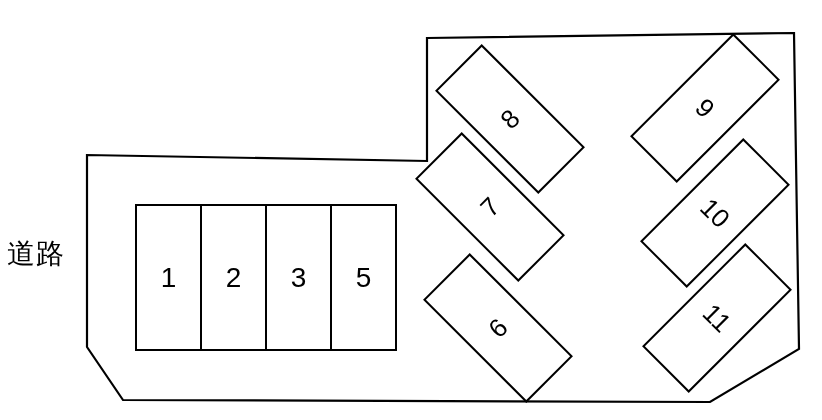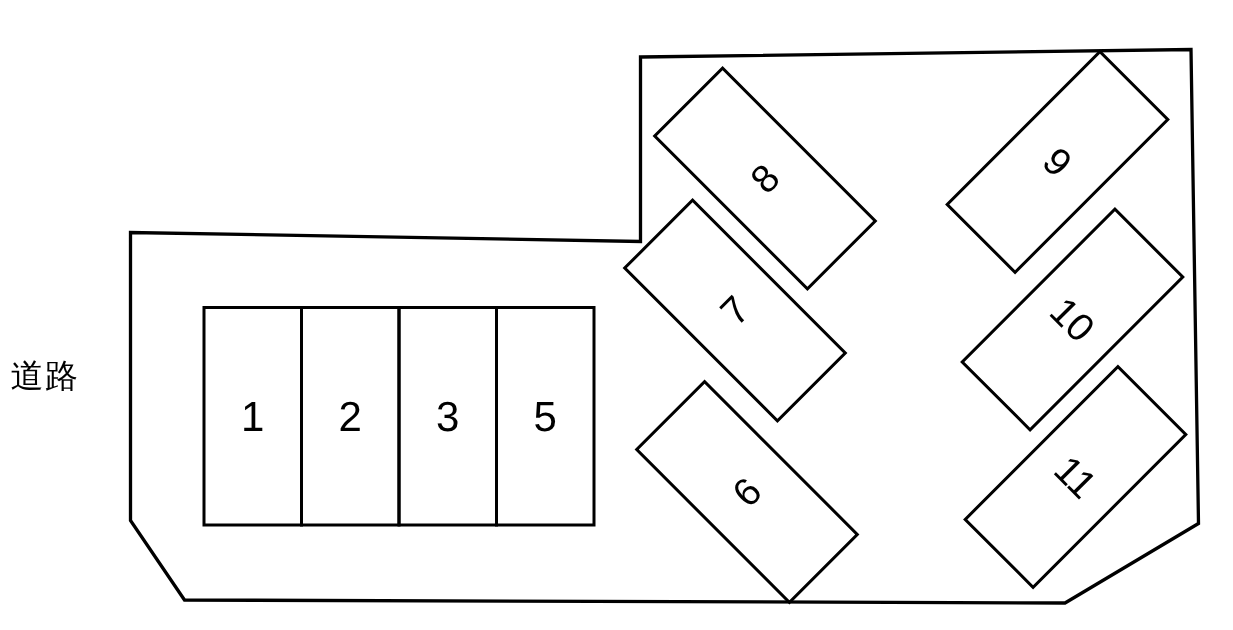--- a/index.html
+++ b/index.html
@@ -20,21 +20,21 @@
     position: absolute;
     left: 0;
     top: 0;
     width: 822px;
     height: 420px;
   }
   .road-label {
     position: absolute;
     left: 7px;
     top: 240px;
-    font-size: 22px;
+    font-size: 28px;
     line-height: 1.0;
     letter-spacing: 1px;
     color: #000000;
     white-space: nowrap;
   }
   .stall {
     position: absolute;
     box-sizing: border-box;
     border: 2px solid #000000;
     display: flex;

